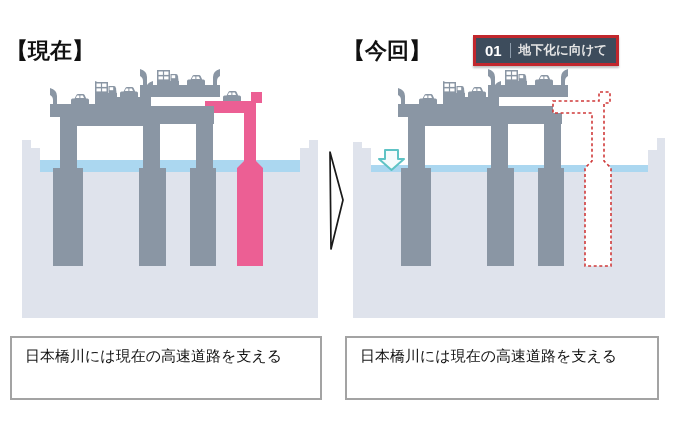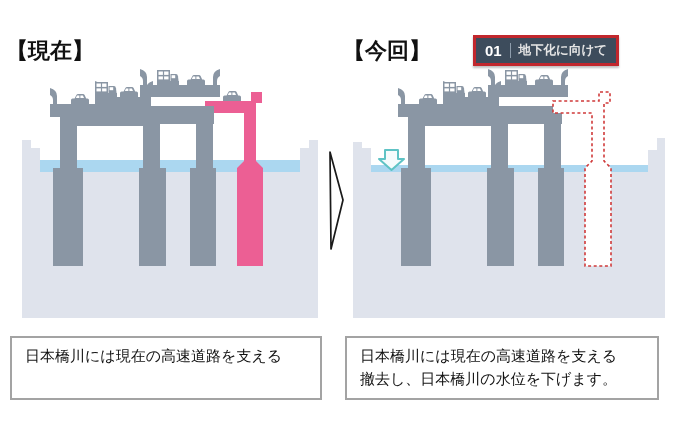--- a/index.html
+++ b/index.html
@@ -151,16 +151,15 @@
 
       <path class="dashed" d="M553,101 H599 V92 H610 V103 H604 V161 L611,168 V266 H585 V168 L592,161 V113 H553 Z"></path>
     </g>
   </svg>
 
   <div class="caption" id="caption-current">
     <div>日本橋川には現在の高速道路を支える</div>
   </div>
   <div class="caption" id="caption-plan">
     <div>日本橋川には現在の高速道路を支える</div>
-    <div>撤去し、日本橋川の水位を下げます。</div>
   </div>
 
 </div>
 
 </body></html>

